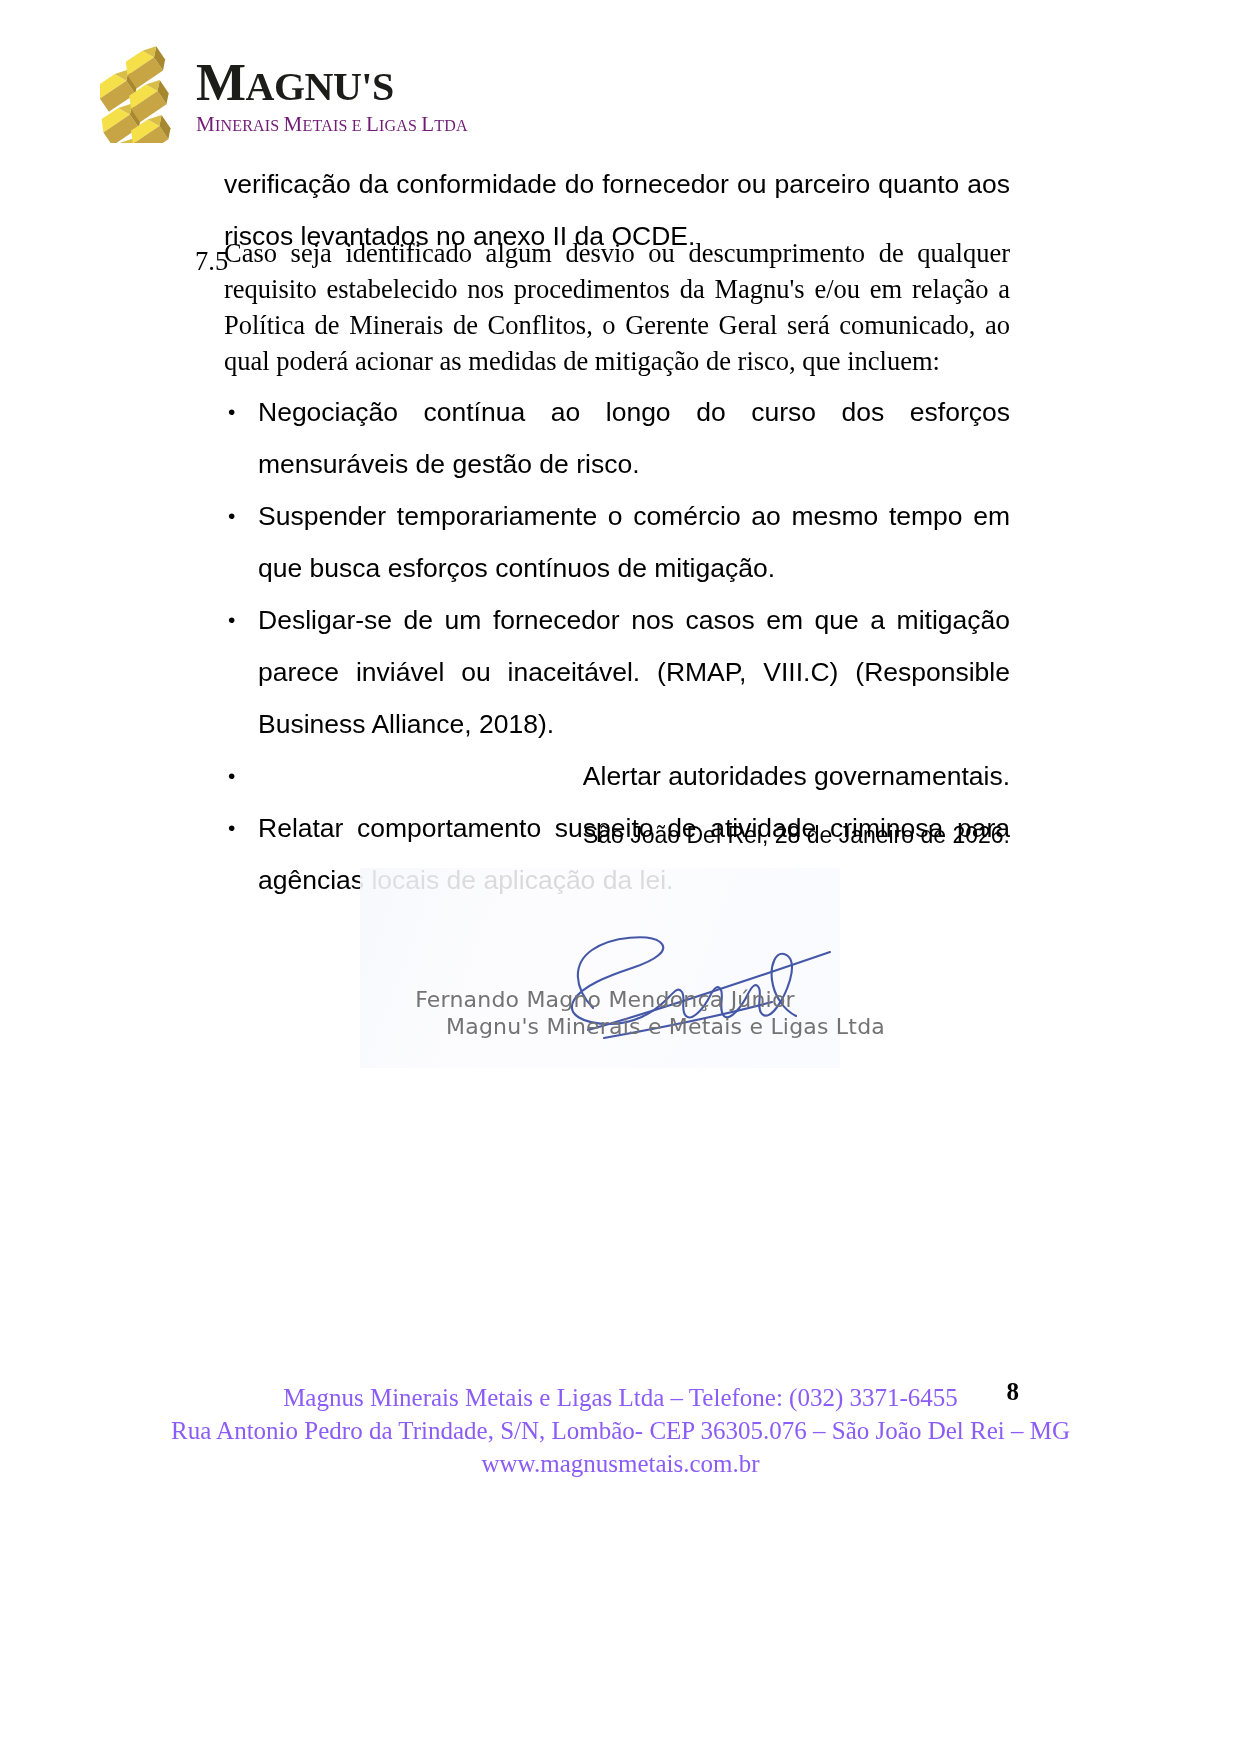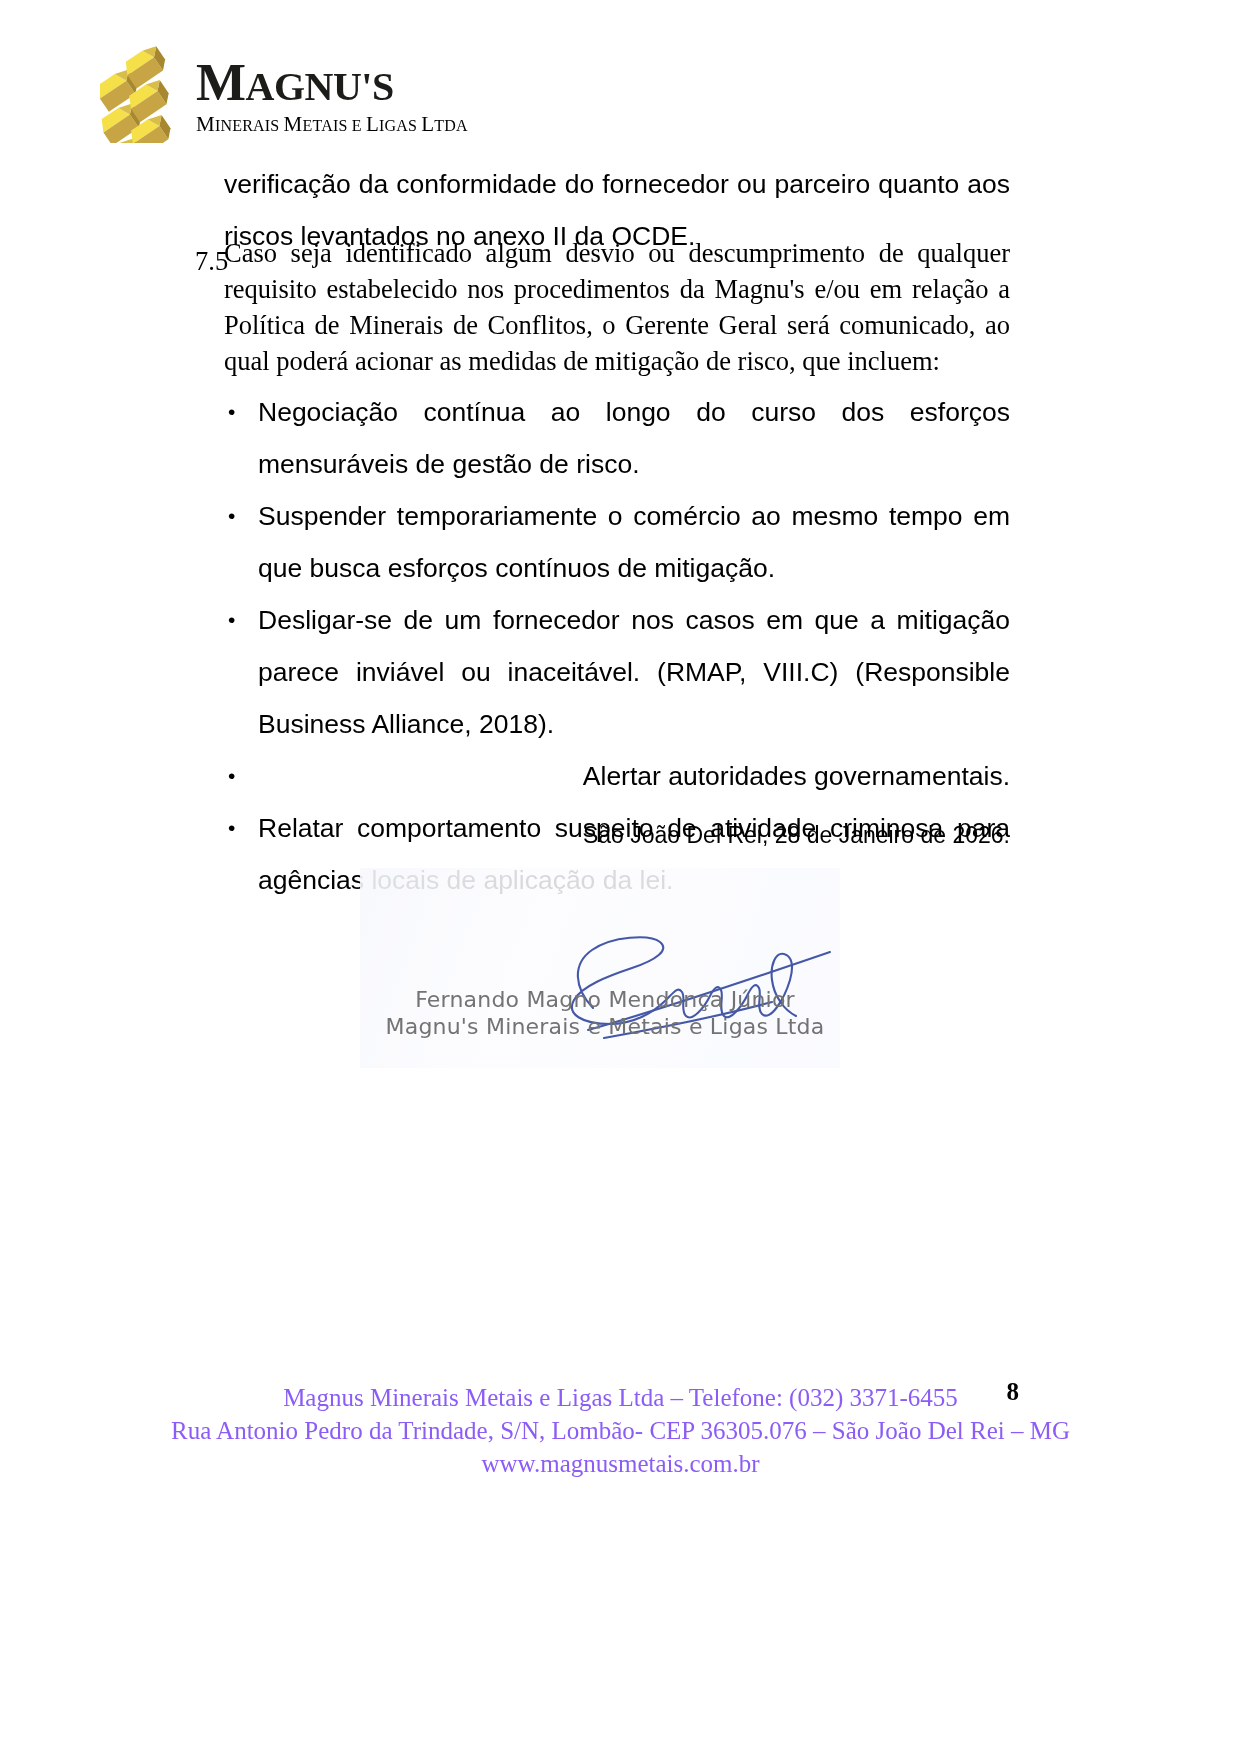--- a/index.html
+++ b/index.html
@@ -26,21 +26,21 @@
     color:#1c1c18;
     white-space:nowrap;
   }
   .logo-word .cap{font-size:53px;}
   .logo-word .sm{font-size:40px;}
   .logo-sub{
     font-family:"Liberation Serif", serif;
     font-size:17.5px;
     line-height:19px;
     letter-spacing:0.2px;
-    color:#000000;
+    color:#701a75;
     white-space:nowrap;
     margin-top:1px;
   }
   .logo-sub .cap{font-size:21px;}
   .logo-sub .sm{font-size:16px;}
   p.just{
     position:absolute;
     margin:0;
     font-size:26.5px;
     line-height:52px;
@@ -94,21 +94,21 @@
   }
   .sig-svg{position:absolute;left:0;top:0;}
   .sig-names{
     position:absolute;left:-35px;top:118px;width:560px;
     text-align:center;
     font-family:"DejaVu Sans", sans-serif;
     color:#737373;
   }
   .sig-name1{font-size:22px;line-height:27px;letter-spacing:0.2px;}
   .sig-name2{font-size:22px;line-height:27px;letter-spacing:0.2px;}
-  .sig-name3{font-size:22px;line-height:27px;letter-spacing:0.2px;}
+  .sig-name3{font-size:22px;line-height:27px;letter-spacing:0.2px;text-align:right;}
 
   
   .footer{
     position:absolute;left:0;top:1381px;width:1241px;
     text-align:center;
     font-family:"Liberation Serif", serif;
     font-size:25px;
     line-height:33px;
     color:#8b5cf6;
   }

